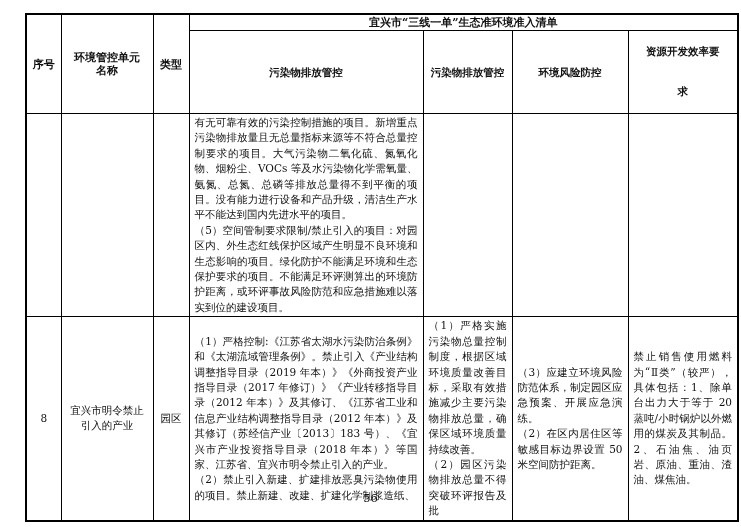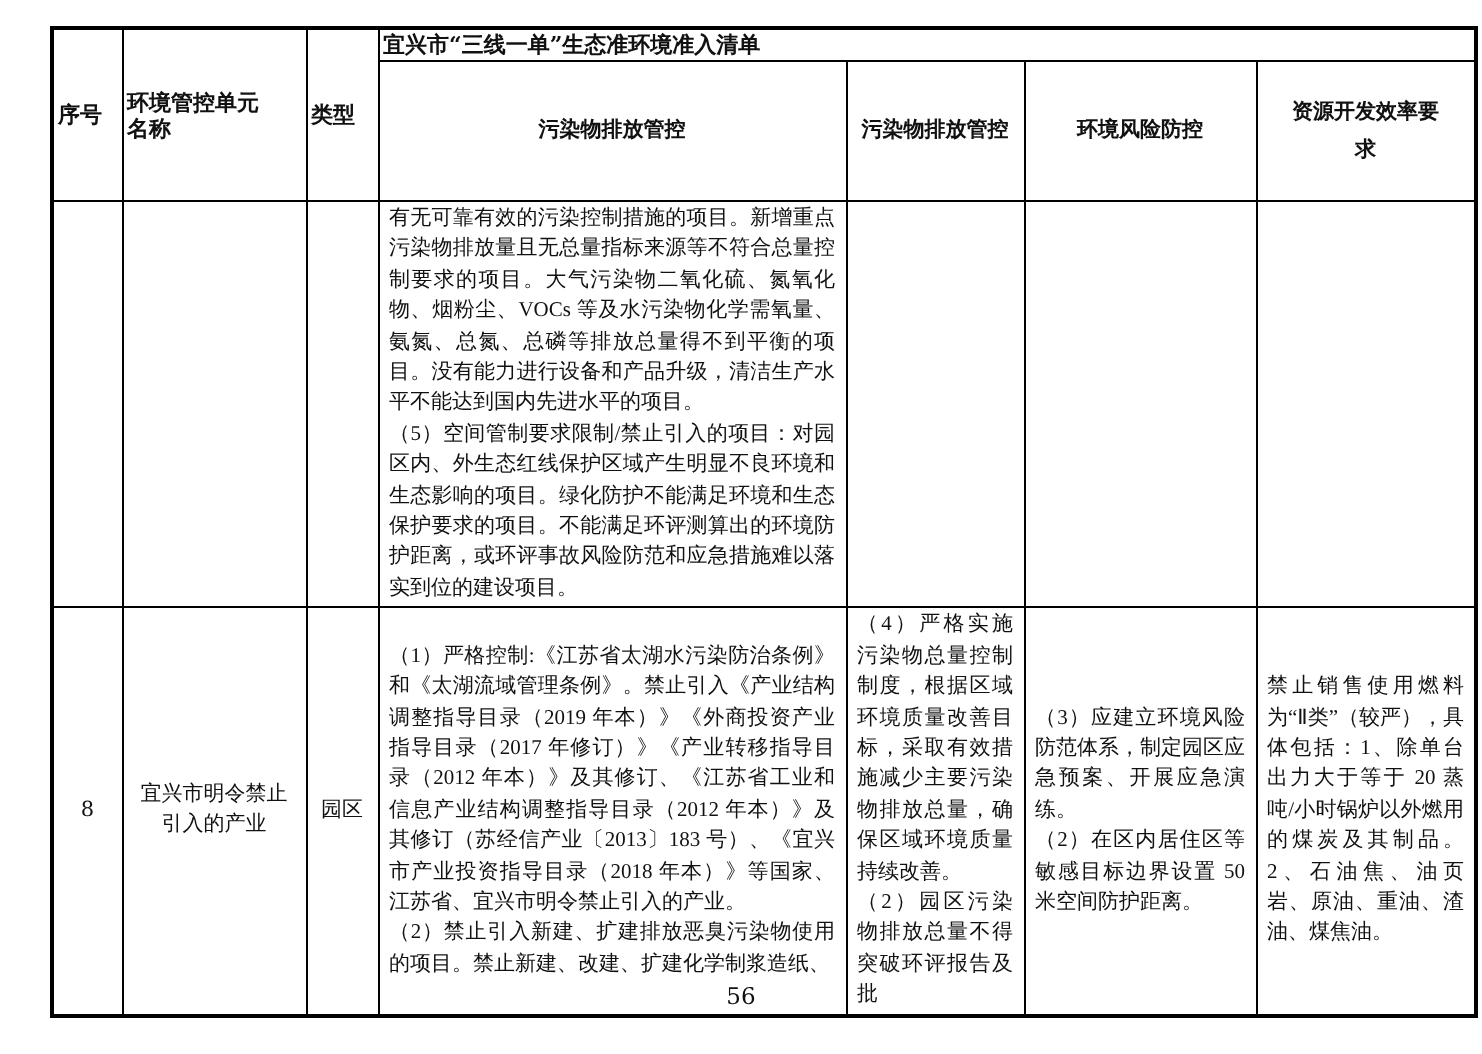--- a/index.html
+++ b/index.html
@@ -31,38 +31,37 @@
   table.doc-table td {
     border: 1px solid #000000;
     padding: 1px 5px;
     vertical-align: middle;
     font-size: 10.5px;
     line-height: 15.4px;
     overflow: hidden;
   }
   tr.title-row th {
     font-weight: bold;
-    text-align: left;
+    text-align: center;
     padding: 0 2px;
     line-height: 13px;
     font-size: 11px;
   }
   tr.header-row th, th.span-header {
     font-weight: bold;
     text-align: center;
     line-height: 19px;
   }
   th .wrap-8 { display: inline-block; max-width: 6.6em; }
-  th .wrap-res { display: inline-block; max-width: 7.4em; line-height: 19px; }
+  th .wrap-res { display: inline-block; max-width: 7.4em; line-height: 40px; font-family: Liberation Serif, serif; }
   td.c-center { text-align: center; }
   td.c-just p {
     margin: 0;
     text-align: justify;
     text-align-last: left;
-    font-family: Liberation Serif, serif;
   }
   td.c-just.tight p { letter-spacing: 0; }
   .page-number {
     position: absolute;
     left: 0;
     top: 491px;
     width: 741px;
     text-align: center;
     font-size: 11.5px;
   }
@@ -117,21 +116,21 @@
 
     <tr style="height:191px">
       <td class="c-center">8</td>
       <td class="c-center">宜兴市明令禁止引入的产业</td>
       <td class="c-center">园区</td>
       <td class="c-just">
         <p>（1）严格控制:《江苏省太湖水污染防治条例》和《太湖流域管理条例》。禁止引入《产业结构调整指导目录（2019 年本）》《外商投资产业指导目录（2017 年修订）》《产业转移指导目录（2012 年本）》及其修订、《江苏省工业和信息产业结构调整指导目录（2012 年本）》及其修订（苏经信产业〔2013〕183 号）、《宜兴市产业投资指导目录（2018 年本）》等国家、江苏省、宜兴市明令禁止引入的产业。</p>
         <p>（2）禁止引入新建、扩建排放恶臭污染物使用的项目。禁止新建、改建、扩建化学制浆造纸、</p>
       </td>
       <td class="c-just tight">
-        <p>（4）严格实施污染物总量控制制度，根据区域环境质量改善目标，采取有效措施减少主要污染物排放总量，确保区域环境质量持续改善。</p>
+        <p>（1）严格实施污染物总量控制制度，根据区域环境质量改善目标，采取有效措施减少主要污染物排放总量，确保区域环境质量持续改善。</p>
         <p>（2）园区污染物排放总量不得突破环评报告及批</p>
       </td>
       <td class="c-just">
         <p>（3）应建立环境风险防范体系，制定园区应急预案、开展应急演练。</p>
         <p>（2）在区内居住区等敏感目标边界设置 50 米空间防护距离。</p>
       </td>
       <td class="c-just tight">
         <p>禁止销售使用燃料为“Ⅱ类”（较严），具体包括：1、除单台出力大于等于 20 蒸吨/小时锅炉以外燃用的煤炭及其制品。2、石油焦、油页岩、原油、重油、渣油、煤焦油。</p>
       </td>
     </tr>

